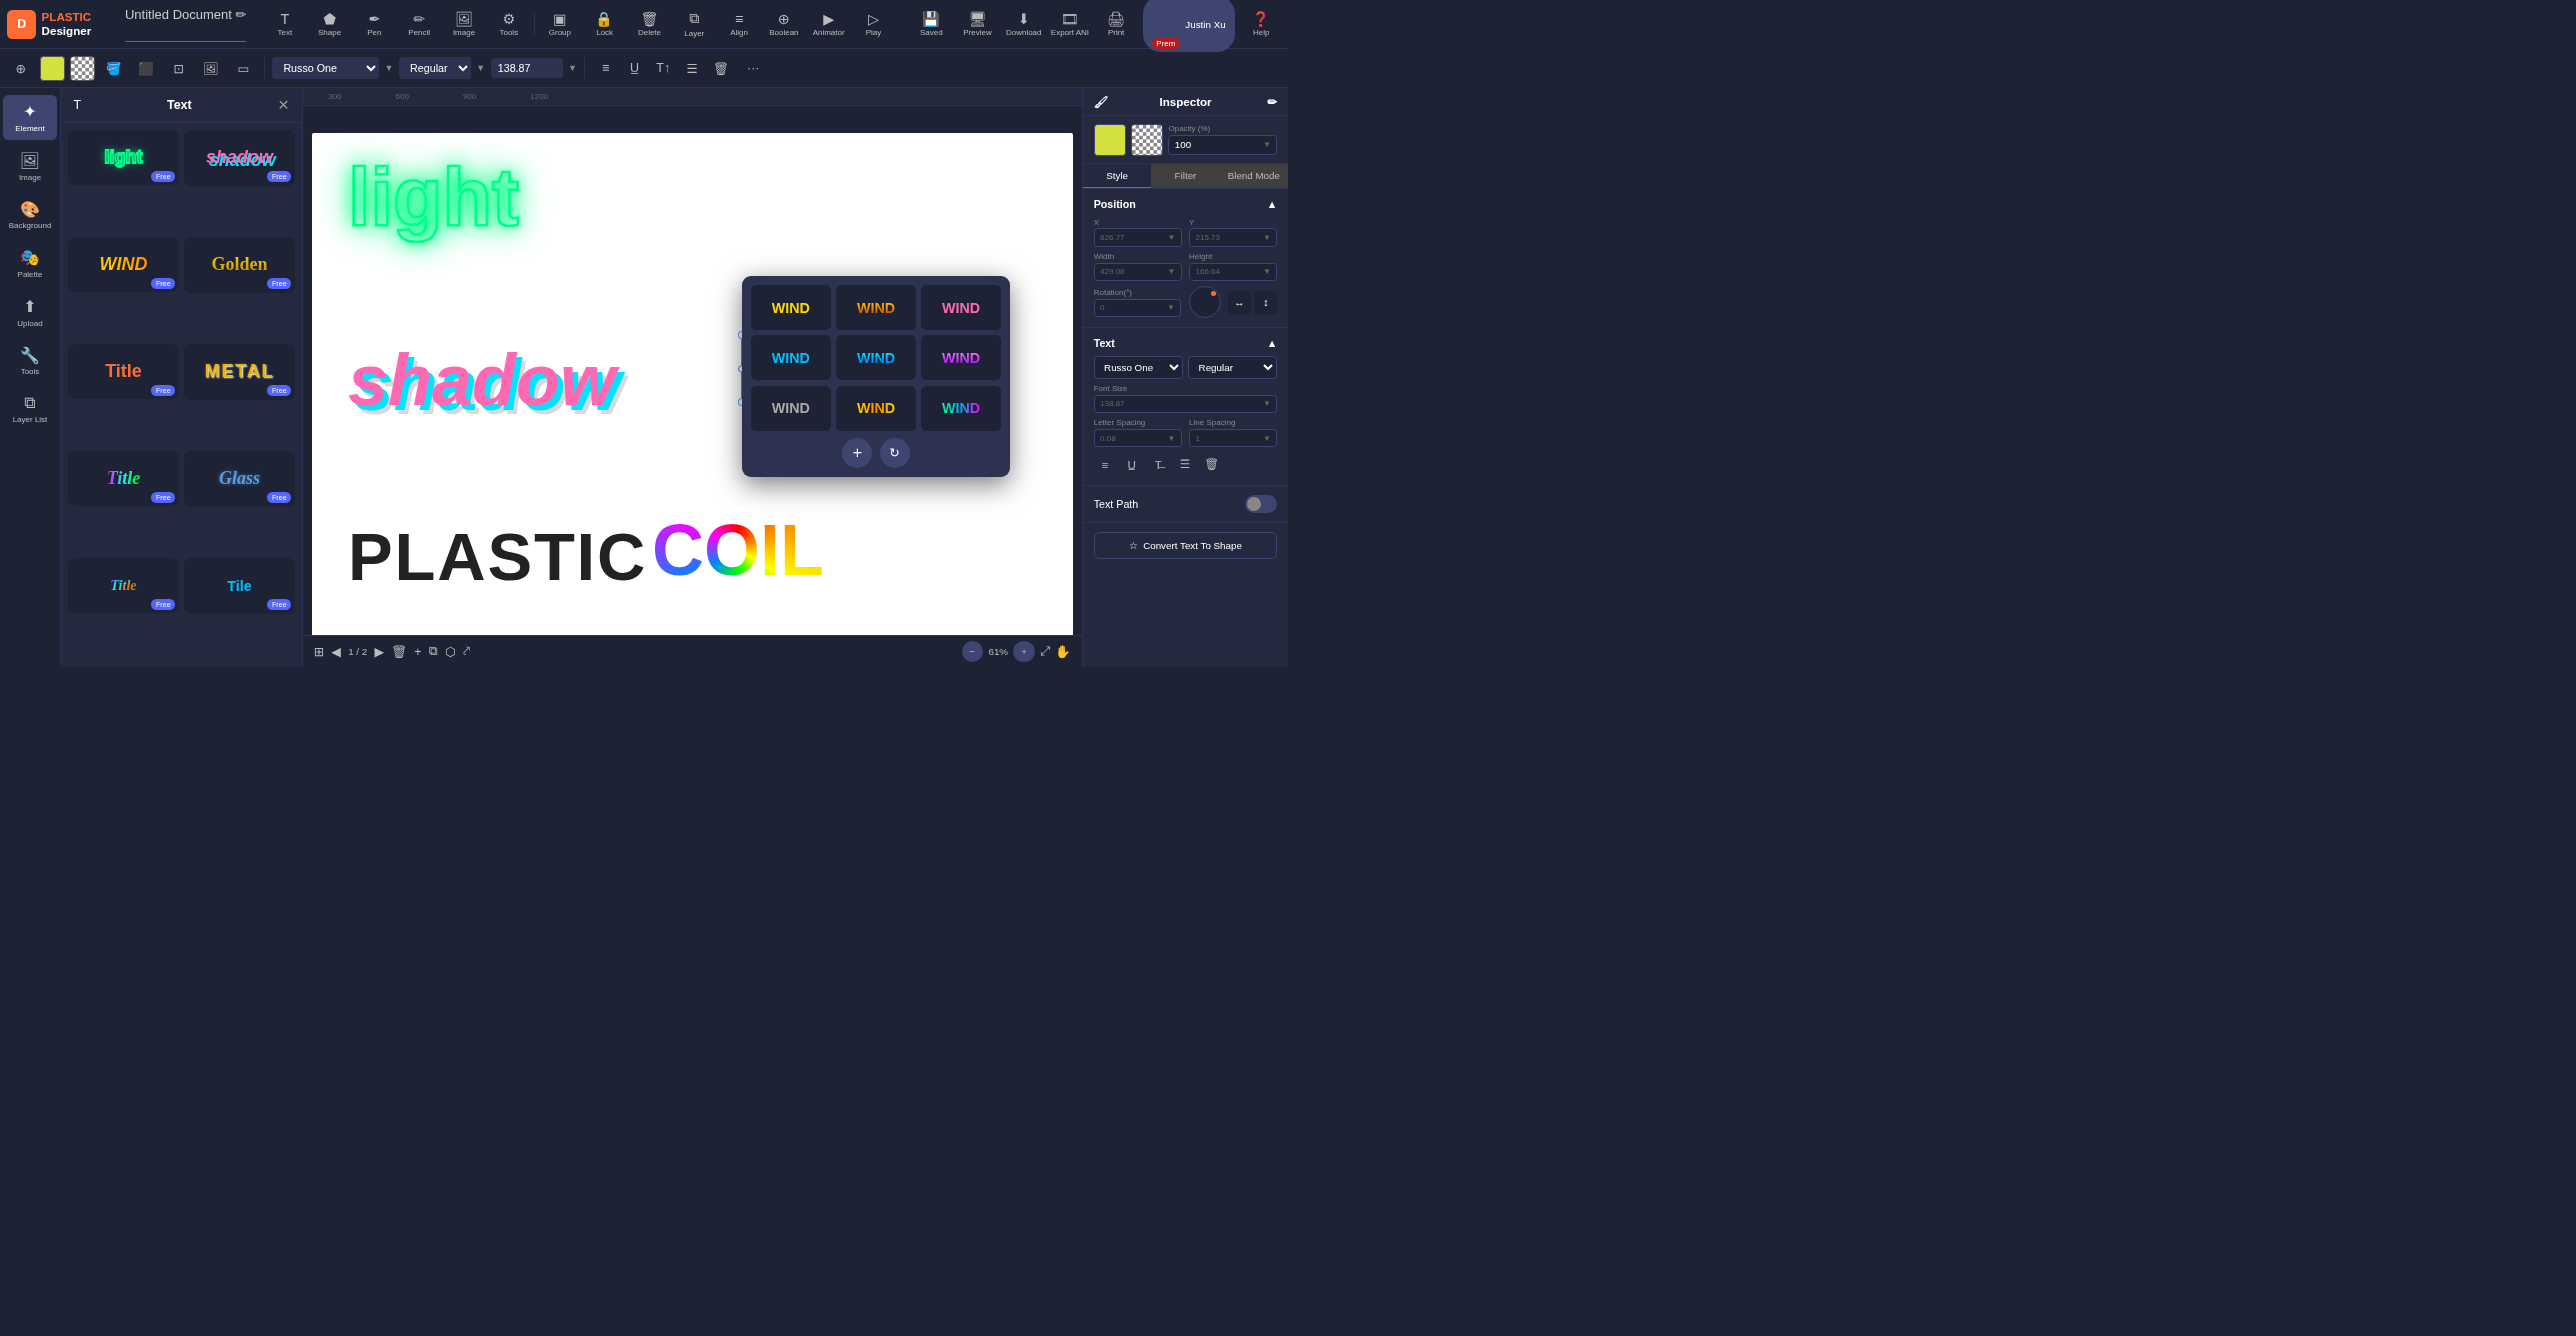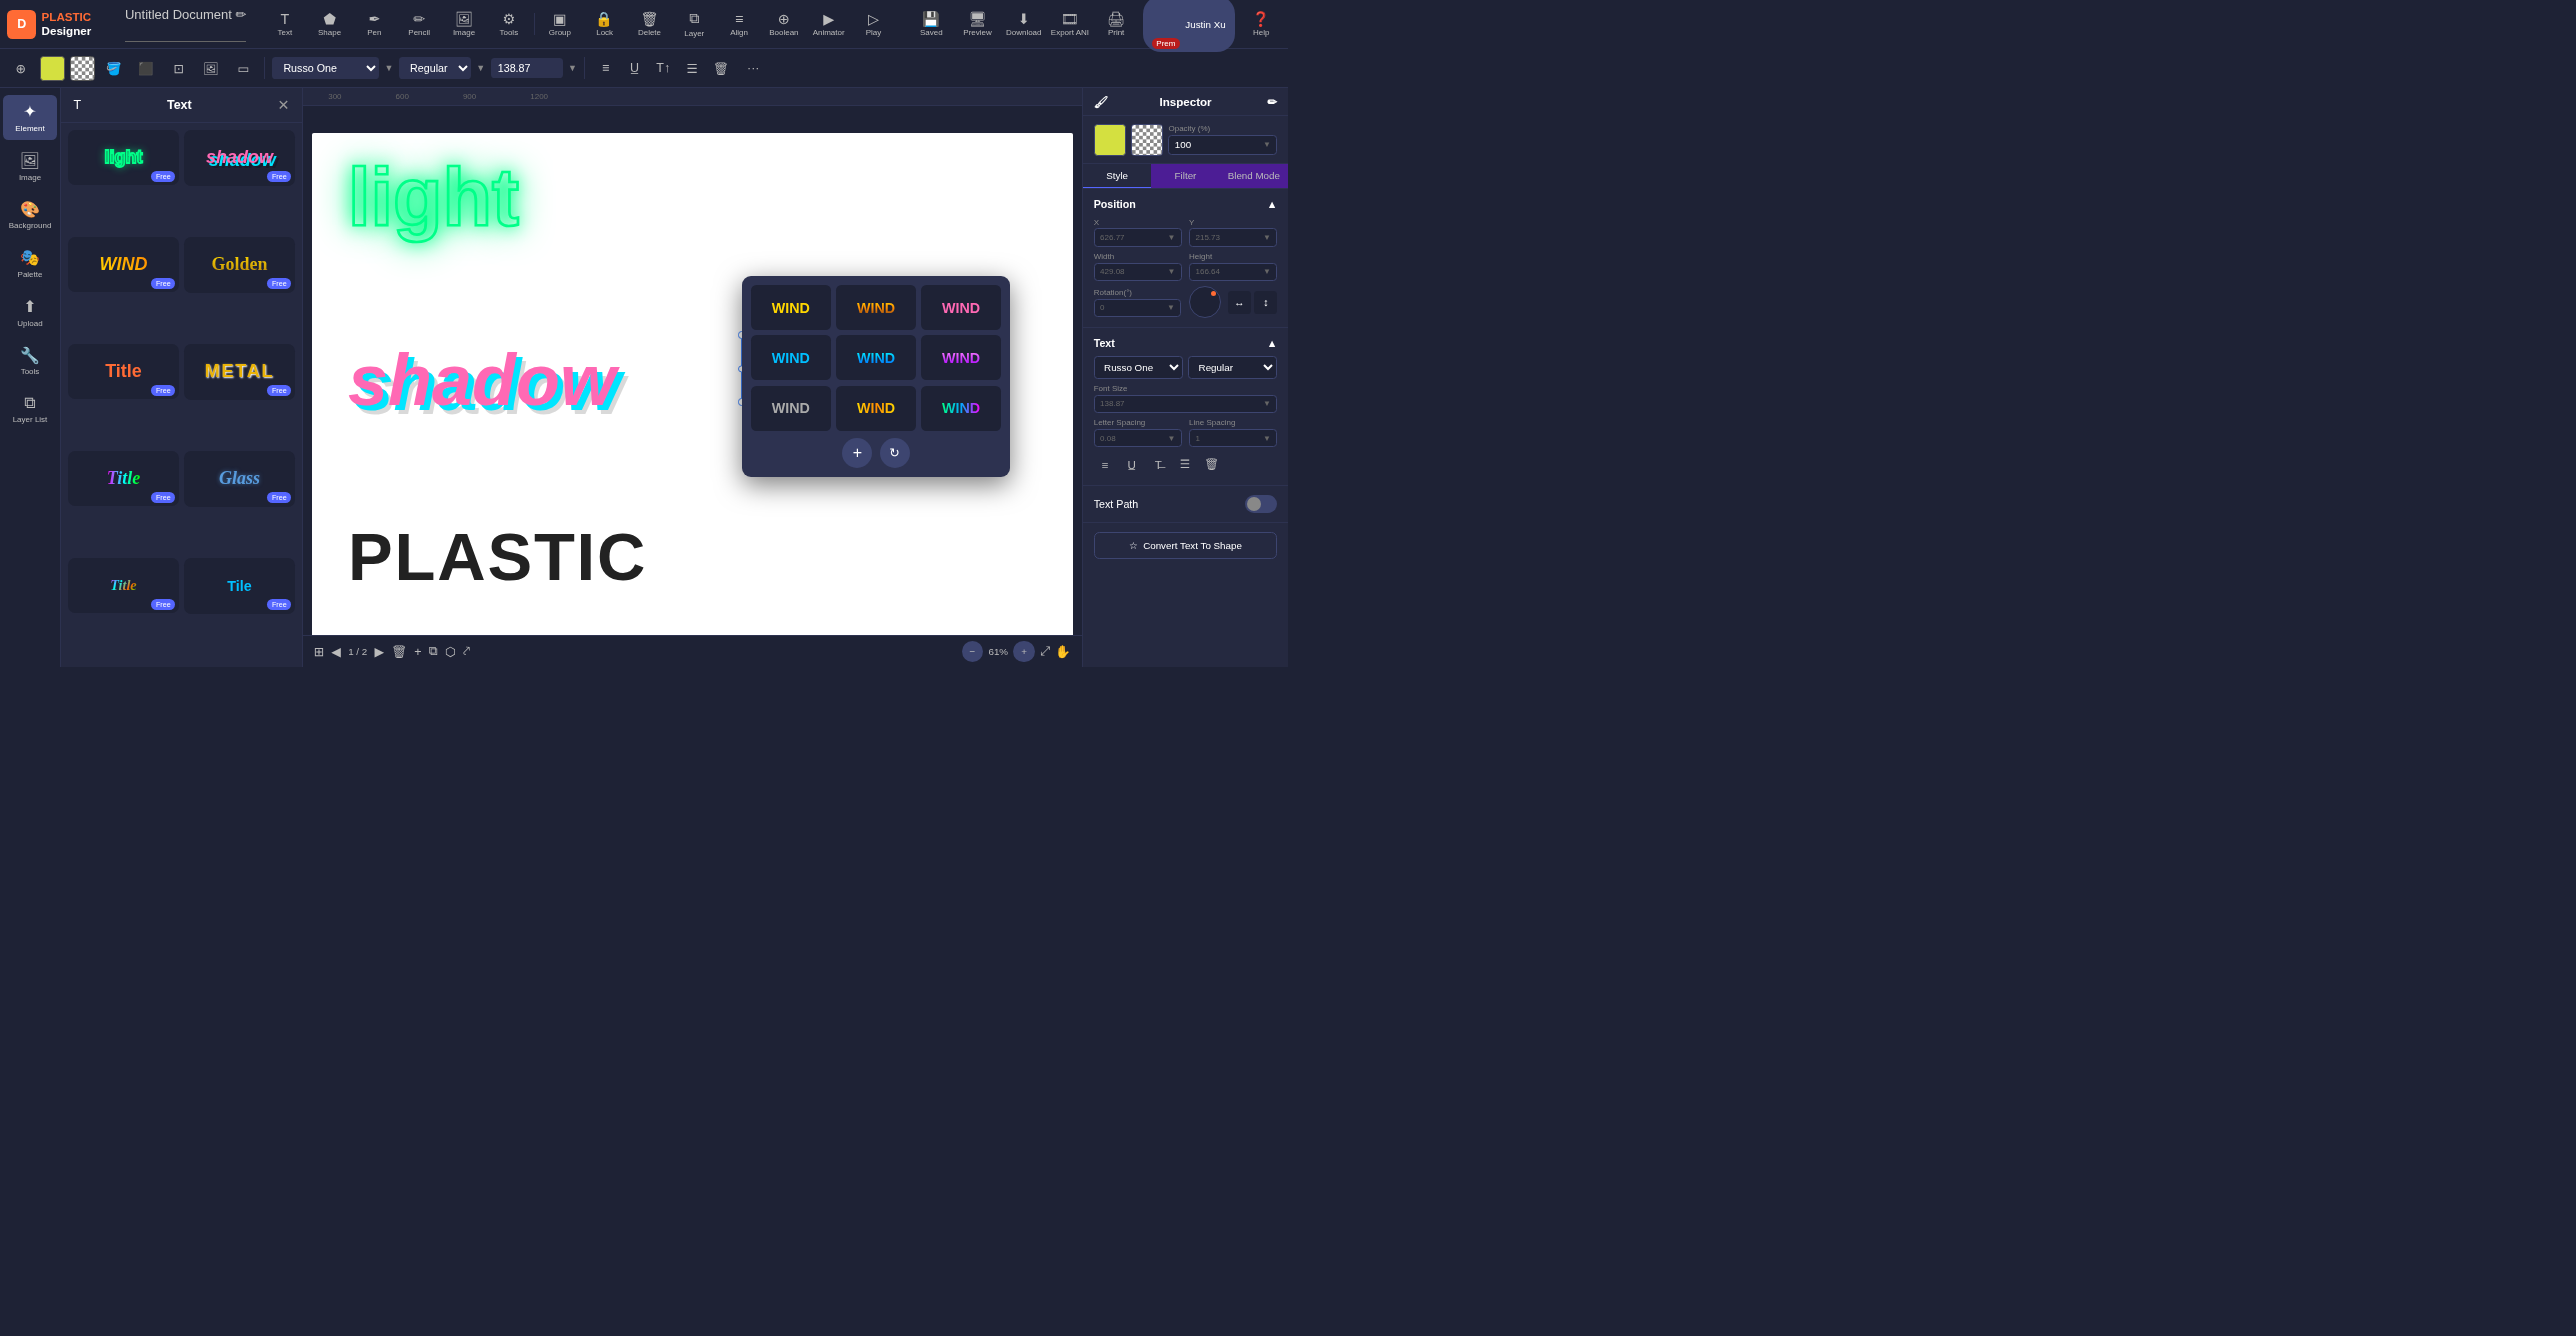--- a/index.html
+++ b/index.html
@@ -101,21 +101,21 @@
     .popup-wind-7 { color: #aaa; }
     .popup-wind-8 { background: linear-gradient(90deg, #ffd700, #ff8c00, #ffd700); -webkit-background-clip: text; -webkit-text-fill-color: transparent; }
     .popup-wind-9 { background: linear-gradient(90deg, #00ff88, #00aaff, #ff00ff); -webkit-background-clip: text; -webkit-text-fill-color: transparent; }
     .popup-add-btn { width: 30px; height: 30px; background: #3d4570; border-radius: 50%; display: flex; align-items: center; justify-content: center; cursor: pointer; font-size: 16px; color: white; }
     .popup-refresh-btn { width: 30px; height: 30px; background: #3d4570; border-radius: 50%; display: flex; align-items: center; justify-content: center; cursor: pointer; font-size: 12.5px; color: white; }
     .popup-bottom { display: flex; gap: 7.2px; justify-content: center; margin-top: 7.2px; }
 
     
     .inspector { width: 206px; background: #252940; border-left: 0.9px solid #2d3250; display: flex; flex-direction: column; overflow-y: auto; }
     .inspector-header { display: flex; align-items: center; justify-content: center; padding: 7.2px; font-size: 11.6px; font-weight: 600; border-bottom: 0.9px solid #2d3250; position: relative; }
-    .inspector-tabs { background: #4c1d95; border-bottom: 0.9px solid #2d3250; display: flex; gap: 0; }
+    .inspector-tabs { background: #404040; border-bottom: 0.9px solid #2d3250; display: flex; gap: 0; }
     .insp-tab { flex: 1; padding: 6.3px; text-align: center; font-size: 9.8px; cursor: pointer; color: #bbb; }
     .insp-tab.active { color: white; background: #252940; border-bottom: 1.8px solid #5566ff; }
     .insp-section { padding: 9px 10.7px; border-bottom: 0.9px solid #2d3250; }
     .insp-section-header { display: flex; align-items: center; justify-content: space-between; margin-bottom: 7.2px; font-size: 10.7px; font-weight: 600; }
     .insp-row { display: flex; gap: 7.2px; margin-bottom: 5.4px; }
     .insp-field { flex: 1; }
     .insp-label { font-size: 8px; color: #888; margin-bottom: 1.8px; }
     .insp-input { width: 100%; background: #1e2235; border: 0.9px solid #3d4570; color: white; border-radius: 3.6px; padding: 3.6px 5.4px; font-size: 9.8px; display: flex; align-items: center; justify-content: space-between; }
     .insp-input span { color: #666; font-size: 8px; }
     .color-swatch-large { width: 32px; height: 32px; background: #d4e040; border-radius: 3.6px; cursor: pointer; border: 1.8px solid #3d4570; }
@@ -416,20 +416,21 @@
 
       <div class="canvas-bg">
         <div class="canvas-content">
 
           <div class="canvas-text-light">light</div>
 
           <div class="canvas-text-shadow">shadow</div>
 
           <div class="canvas-text-plastic">PLASTIC</div>
 
+          <div class="canvas-text-coil">COIL</div>
 
           <div style="position:absolute;top:201px;left:429px;z-index:5;">
             <div style="border:1.8px solid #4488ff;position:relative;padding:9px 5.4px;display:inline-block;">
               <div style="font-size:43px;font-weight:bold;font-family:Impact,sans-serif;background:linear-gradient(90deg,#ffd700,#ff8c00,#8b4513);-webkit-background-clip:text;-webkit-text-fill-color:transparent;white-space:nowrap;opacity:0.6;">WI</div>
               
               <div class="handle tl"></div>
               <div class="handle tr"></div>
               <div class="handle bl"></div>
               <div class="handle br"></div>
               <div class="handle tm"></div>

